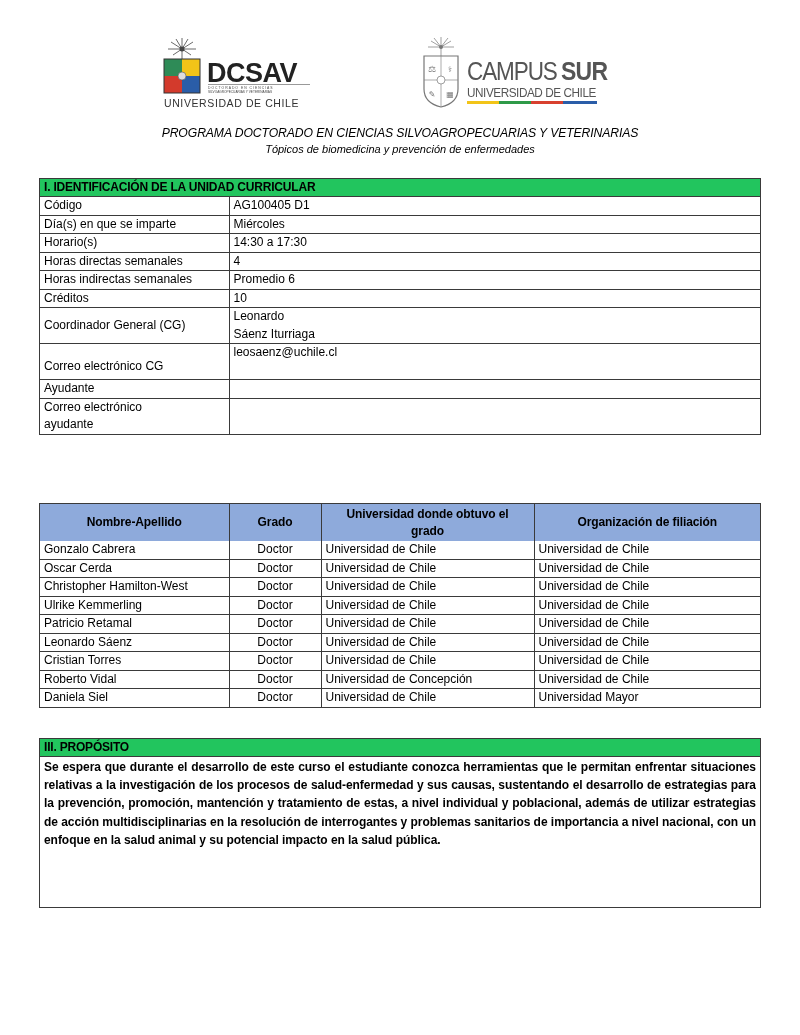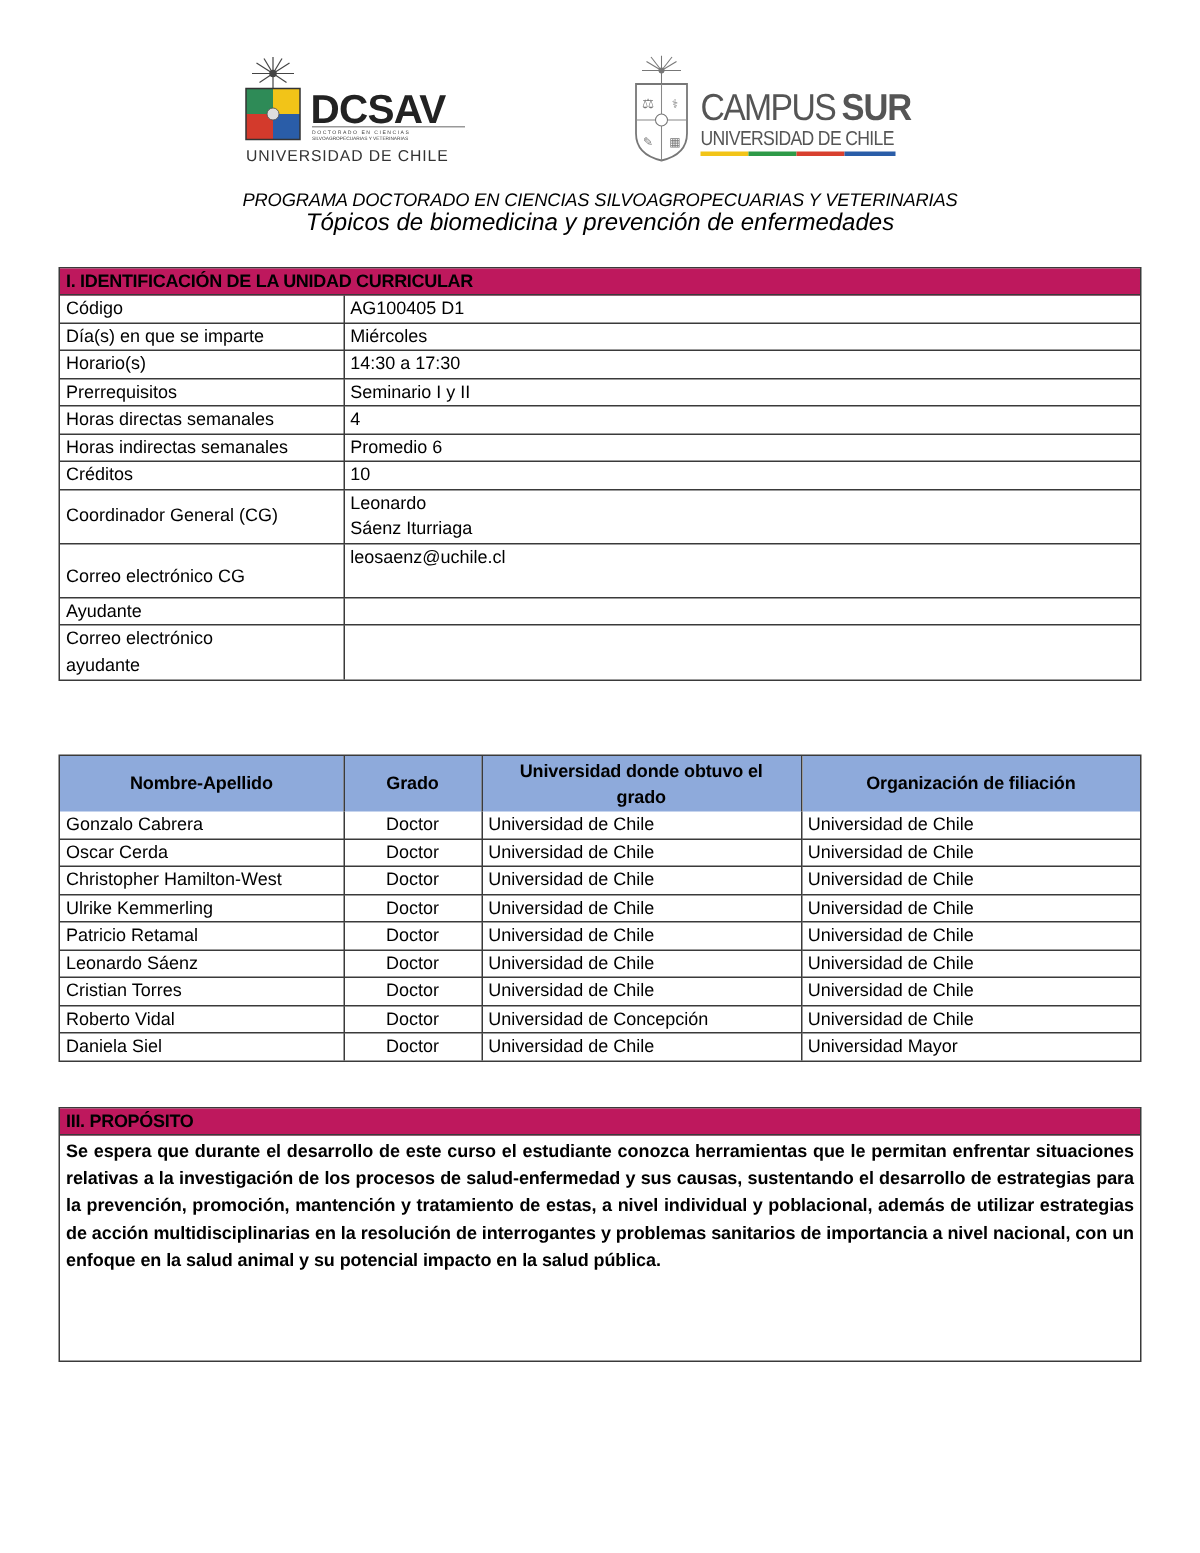--- a/index.html
+++ b/index.html
@@ -21,30 +21,30 @@
 
     
     .title-block {
       position: absolute; left: 0; top: 125px; width: 800px; text-align: center;
     }
     .title-main {
       font-size: 12.2px; font-weight: normal; font-style: italic; line-height: 16px;
       letter-spacing: -0.1px;
     }
     .title-sub {
-      font-size: 16px; font-style: italic; line-height: 16px;
+      font-size: 11px; font-style: italic; line-height: 16px;
     }
 
     
     .sec {
       position: absolute; left: 39px; width: 722px;
       border: 1.5px solid #3a3a3a;
     }
     .sec-header {
-      background: #be185d; height: 18px; line-height: 17px;
+      background: #22c55e; height: 18px; line-height: 17px;
       font-size: 12px; font-weight: bold; padding-left: 4px;
       border-bottom: 1px solid #3a3a3a;
       letter-spacing: -0.2px;
     }
     table { border-collapse: collapse; width: 100%; table-layout: fixed; }
     td, th {
       font-size: 12px; font-weight: normal; border: 1px solid #3a3a3a;
       padding: 0 4px; vertical-align: middle; line-height: 17.5px;
       white-space: nowrap; overflow: hidden;
     }
@@ -163,24 +163,20 @@
         </tr>
       <tr>
           <td class="lbl">Día(s) en que se imparte</td>
           <td>Miércoles</td>
         </tr>
       <tr>
           <td class="lbl">Horario(s)</td>
           <td>14:30 a 17:30</td>
         </tr>
       <tr>
-          <td class="lbl">Prerrequisitos</td>
-          <td>Seminario I y II</td>
-        </tr>
-      <tr>
           <td class="lbl">Horas directas semanales</td>
           <td>4</td>
         </tr>
       <tr>
           <td class="lbl">Horas indirectas semanales</td>
           <td>Promedio 6</td>
         </tr>
       <tr>
           <td class="lbl">Créditos</td>
           <td>10</td>

